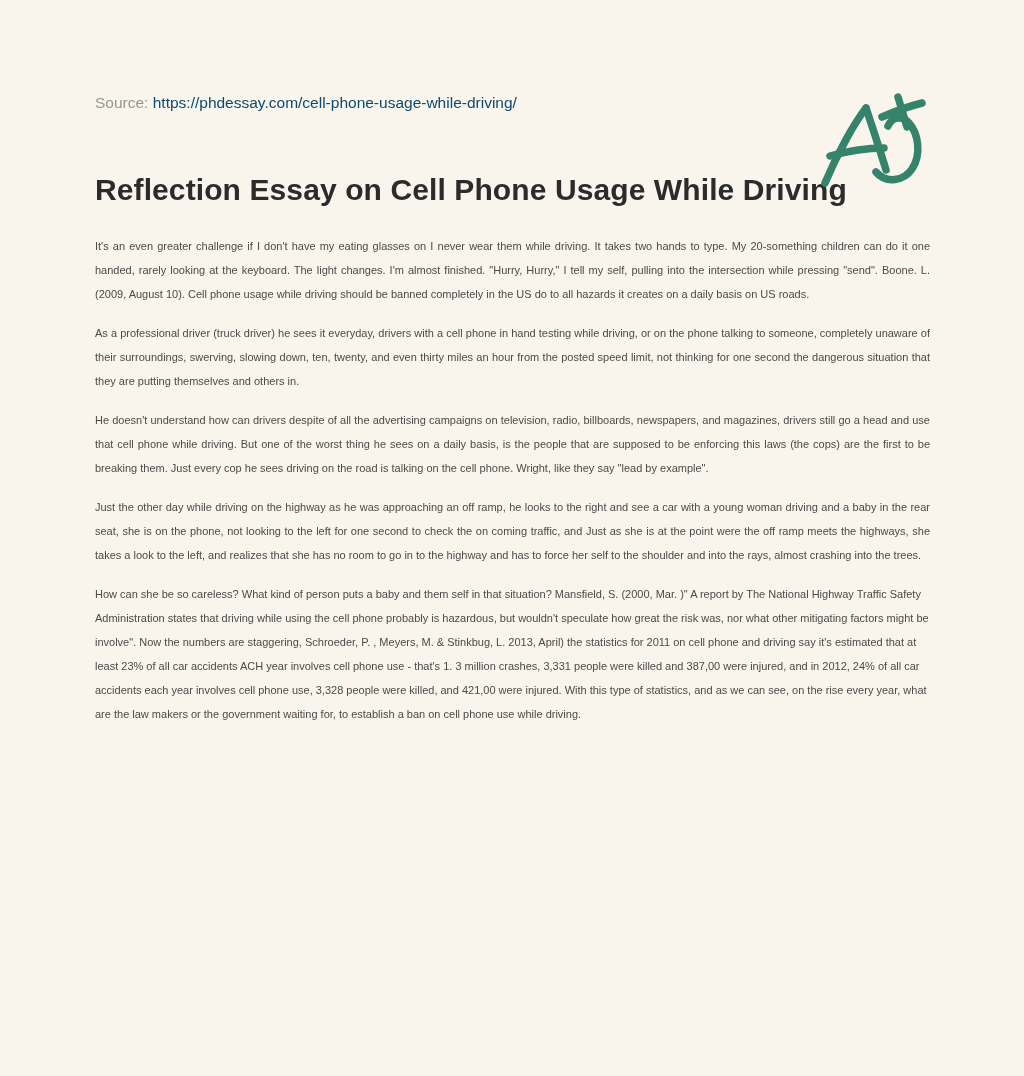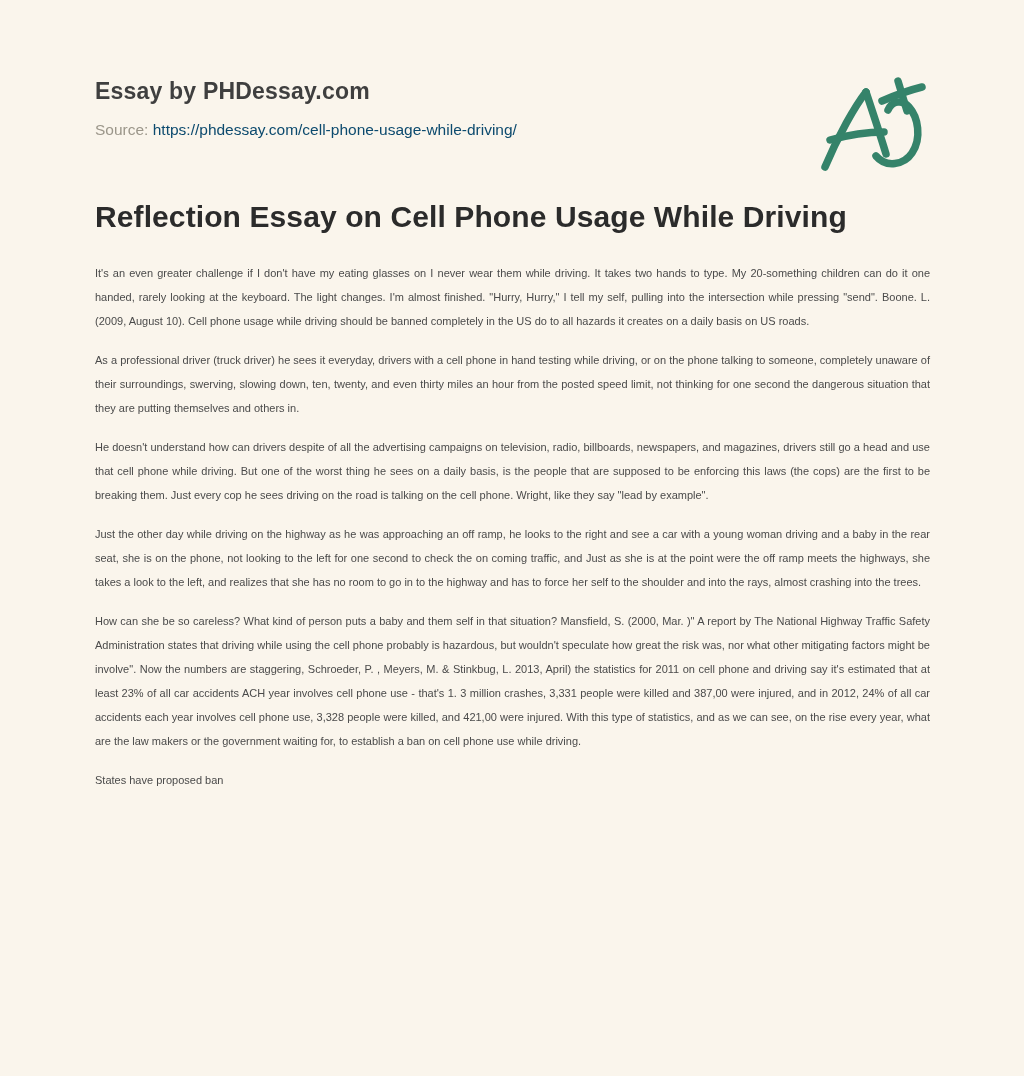--- a/index.html
+++ b/index.html
@@ -57,21 +57,20 @@
     margin-bottom: 15px;
   }
   .essay-body p:last-child { text-align: left; margin-bottom: 0; }
 </style>
 </head>
 <body>
 
 <div class="page">
 
   <div class="header">
-    <div class="byline">Essay by PHDessay.com</div>
 
     <div class="source-line">
       <span>Source:</span>
       <a class="source-link" href="#" title="https://phdessay.com/cell-phone-usage-while-driving/">https://phdessay.com/cell-phone-usage-while-driving/</a>
     </div>
 
     <svg class="brand-logo" viewBox="0 0 130 120" aria-hidden="true">
       <g stroke="#35836a" stroke-width="7.5" fill="none" stroke-linecap="round">
 
         <path d="M19,99 C32,68 49,38 60,24"></path>
@@ -91,17 +90,16 @@
 
   <div class="article">
     <h1 class="page-title">Reflection Essay on Cell Phone Usage While Driving</h1>
 
     <div class="essay-body">
       <p>It's an even greater challenge if I don't have my eating glasses on I never wear them while driving. It takes two hands to type. My 20-something children can do it one handed, rarely looking at the keyboard. The light changes. I'm almost finished. "Hurry, Hurry," I tell my self, pulling into the intersection while pressing "send". Boone. L. (2009, August 10). Cell phone usage while driving should be banned completely in the US do to all hazards it creates on a daily basis on US roads.</p>
       <p>As a professional driver (truck driver) he sees it everyday, drivers with a cell phone in hand testing while driving, or on the phone talking to someone, completely unaware of their surroundings, swerving, slowing down, ten, twenty, and even thirty miles an hour from the posted speed limit, not thinking for one second the dangerous situation that they are putting themselves and others in.</p>
       <p>He doesn't understand how can drivers despite of all the advertising campaigns on television, radio, billboards, newspapers, and magazines, drivers still go a head and use that cell phone while driving. But one of the worst thing he sees on a daily basis, is the people that are supposed to be enforcing this laws (the cops) are the first to be breaking them. Just every cop he sees driving on the road is talking on the cell phone. Wright, like they say "lead by example".</p>
       <p>Just the other day while driving on the highway as he was approaching an off ramp, he looks to the right and see a car with a young woman driving and a baby in the rear seat, she is on the phone, not looking to the left for one second to check the on coming traffic, and Just as she is at the point were the off ramp meets the highways, she takes a look to the left, and realizes that she has no room to go in to the highway and has to force her self to the shoulder and into the rays, almost crashing into the trees.</p>
       <p>How can she be so careless? What kind of person puts a baby and them self in that situation? Mansfield, S. (2000, Mar. )" A report by The National Highway Traffic Safety Administration states that driving while using the cell phone probably is hazardous, but wouldn't speculate how great the risk was, nor what other mitigating factors might be involve". Now the numbers are staggering, Schroeder, P. , Meyers, M. &amp; Stinkbug, L. 2013, April) the statistics for 2011 on cell phone and driving say it's estimated that at least 23% of all car accidents ACH year involves cell phone use - that's 1. 3 million crashes, 3,331 people were killed and 387,00 were injured, and in 2012, 24% of all car accidents each year involves cell phone use, 3,328 people were killed, and 421,00 were injured. With this type of statistics, and as we can see, on the rise every year, what are the law makers or the government waiting for, to establish a ban on cell phone use while driving.</p>
-      <p>States have proposed ban</p>
     </div>
   </div>
 
 </div>
 
 </body></html>

